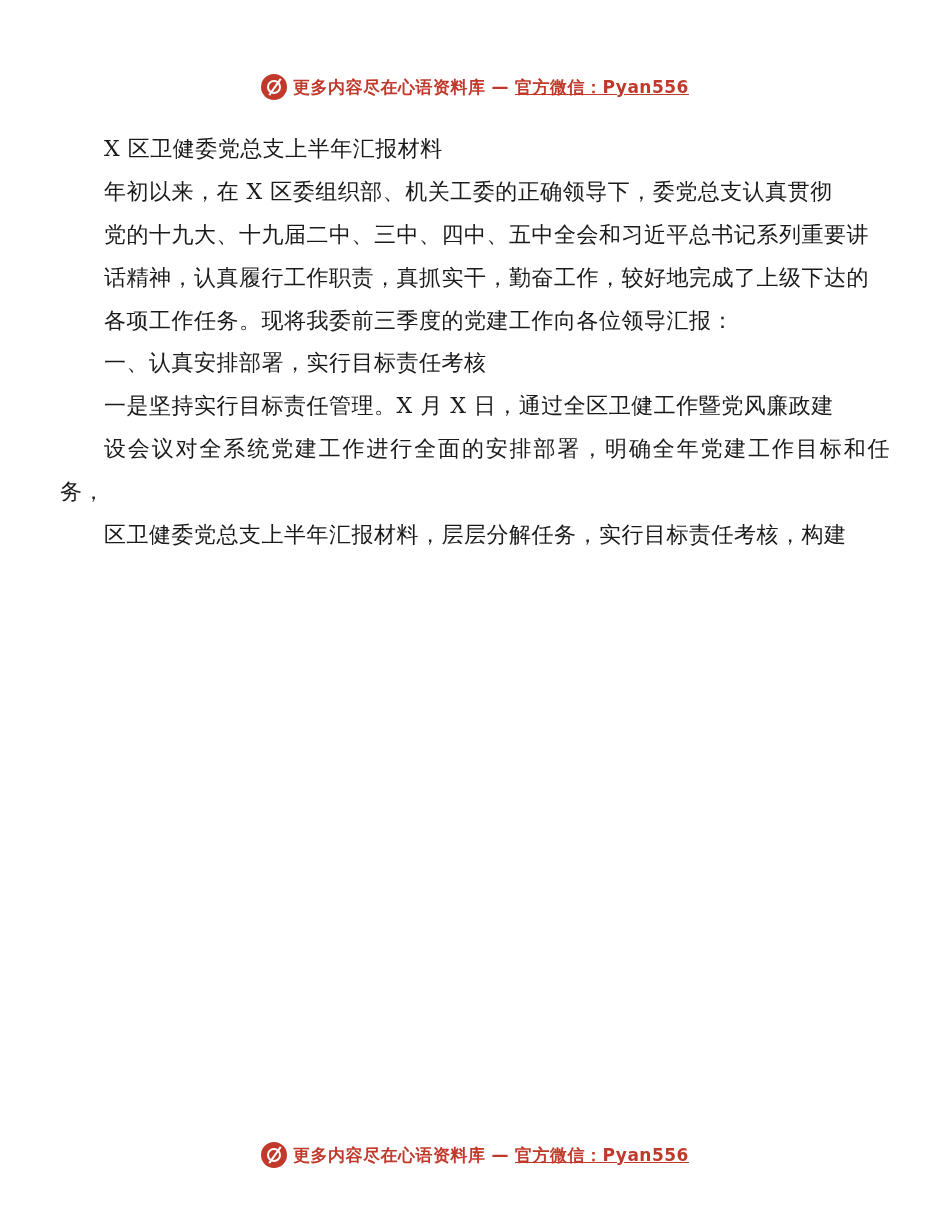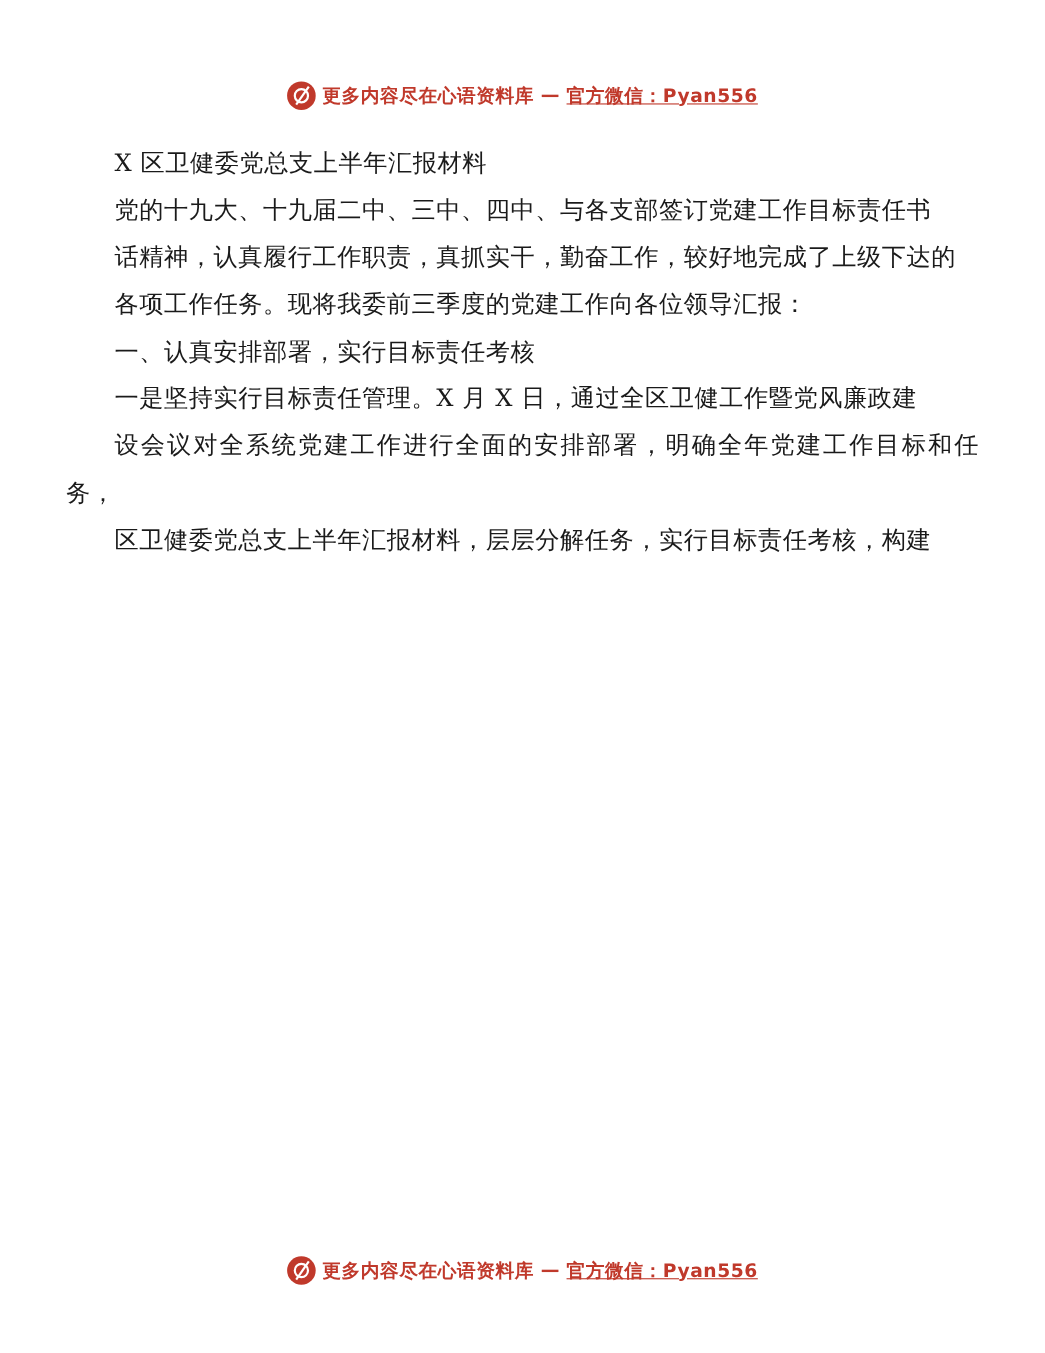--- a/index.html
+++ b/index.html
@@ -113,21 +113,22 @@
 
   <div class="watermark watermark-top">
     <span class="wm-badge"></span>
     <span class="wm-text">更多内容尽在心语资料库</span>
     <span class="wm-sep">—</span>
     <span class="wm-wechat">官方微信：Pyan556</span>
   </div>
 
   <div class="doc-body">
     <p class="para title">X 区卫健委党总支上半年汇报材料</p>
-    <p class="para">党的十九大、十九届二中、三中、四中、与各支部签订党建工作目标责任书</p>
+    <p class="para">年初以来，在 X 区委组织部、机关工委的正确领导下，委党总支认真贯彻</p>
+    <p class="para">党的十九大、十九届二中、三中、四中、五中全会和习近平总书记系列重要讲</p>
     <p class="para">话精神，认真履行工作职责，真抓实干，勤奋工作，较好地完成了上级下达的</p>
     <p class="para">各项工作任务。现将我委前三季度的党建工作向各位领导汇报：</p>
     <p class="para">一、认真安排部署，实行目标责任考核</p>
     <p class="para">一是坚持实行目标责任管理。X 月 X 日，通过全区卫健工作暨党风廉政建</p>
     <p class="para">设会议对全系统党建工作进行全面的安排部署，明确全年党建工作目标和任务，</p>
     <p class="para">区卫健委党总支上半年汇报材料，层层分解任务，实行目标责任考核，构建</p>
   </div>
 
   <div class="watermark watermark-bottom">
     <span class="wm-badge"></span>

